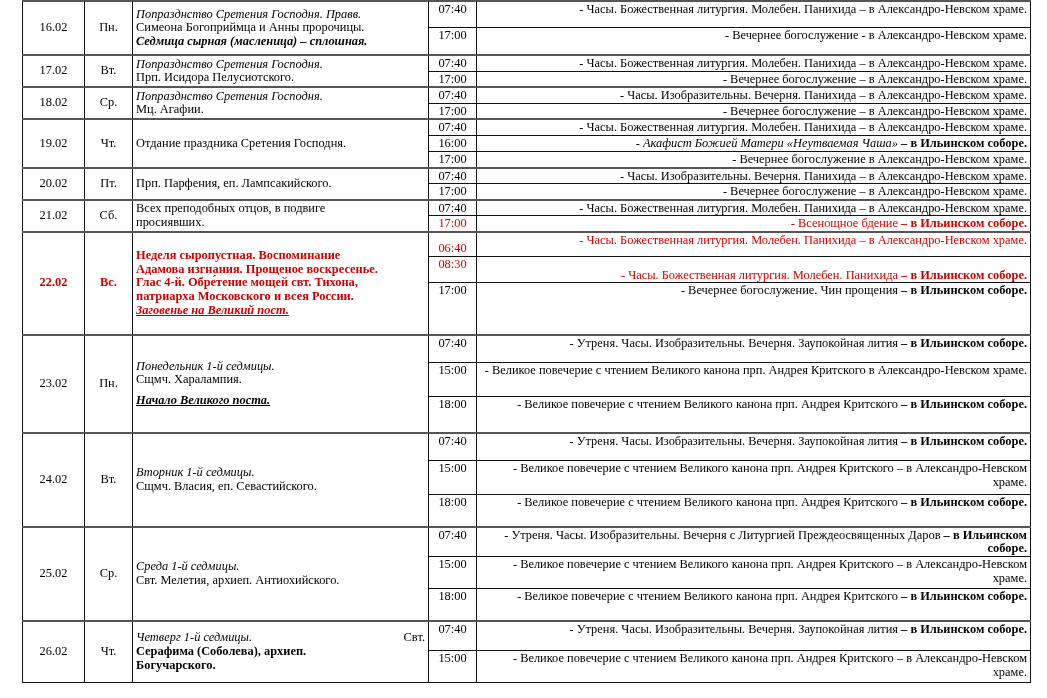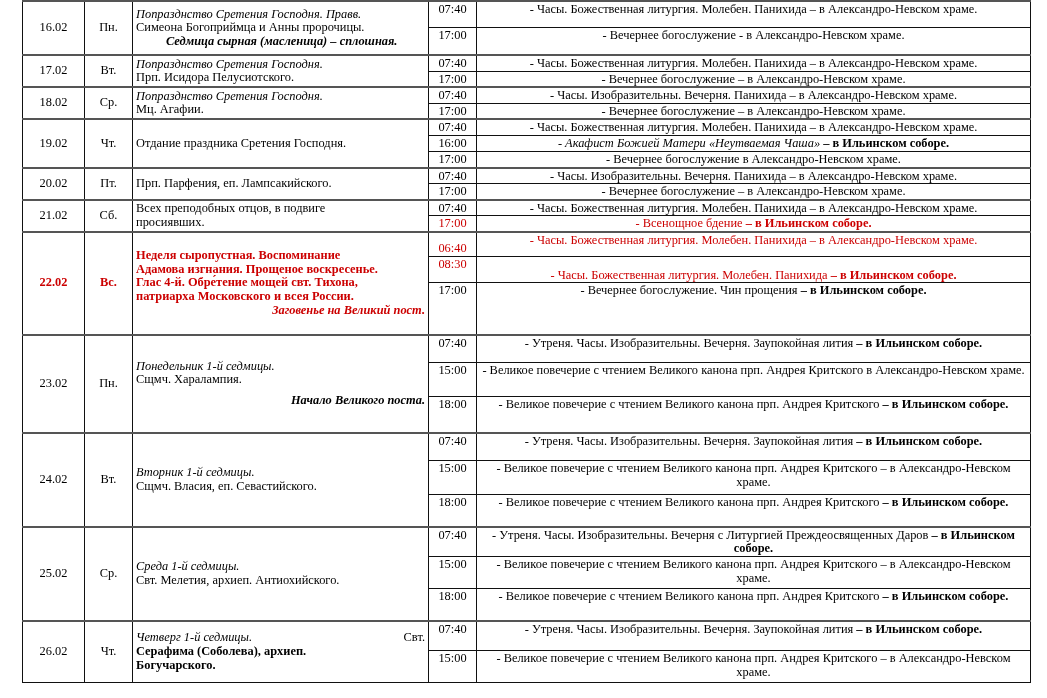--- a/index.html
+++ b/index.html
@@ -65,35 +65,35 @@
   td.desc {
     text-align: left;
     padding: 1px 5px;
   }
   td.time {
     text-align: center;
     white-space: nowrap;
     font-size: 12.6px;
   }
   td.serv {
-    text-align: center;
+    text-align: right;
     padding: 1px 4px;
     margin-left: 44px;
   }
 
   
   tr.group-start > td { border-top: 2px solid #555555; }
 
   
   .it   { font-style: italic; }
-  .bi   { font-style: italic; font-weight: bold; margin-left: 30px; }
+  .bi   { font-style: italic; font-weight: bold; }
   .bd   { font-weight: bold; font-family: Liberation Serif, serif; }
   .redb { color: #cc0000; font-weight: bold; }
   .redbi{ color: #cc0000; font-style: italic; font-weight: bold; }
-  .ctr  { text-align: right; display: block; }
+  .ctr  { text-align: left; display: block; text-decoration: underline; }
   .rightlab { float: right; }
   .line { display: block; }
   .sp   { display: block; height: 7px; }
   td.redcell { color: #cc0000; }
 </style>
 </head>
 <body>
 
 <div id="page">
 

